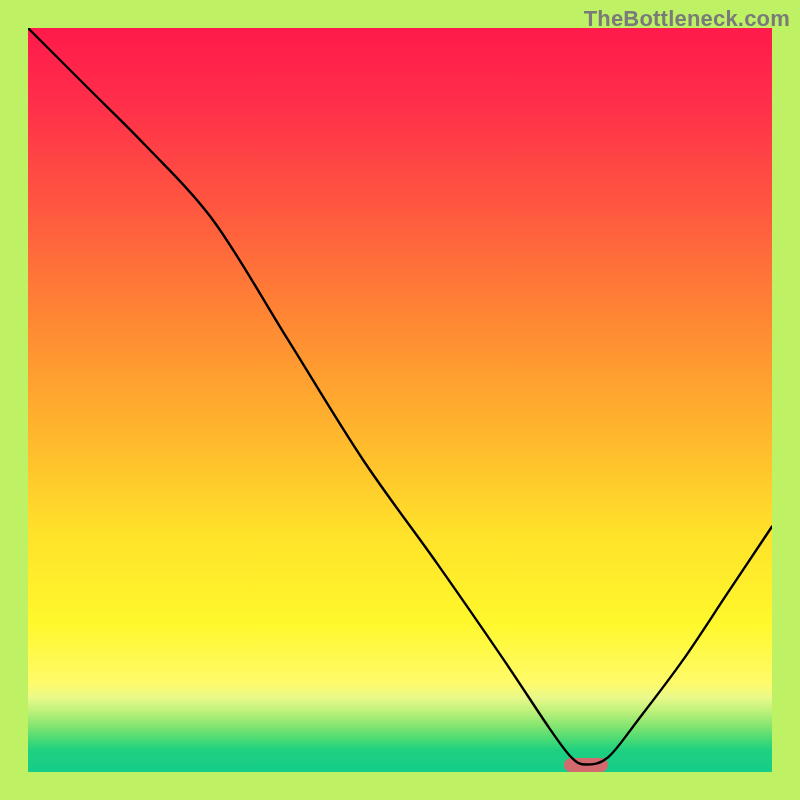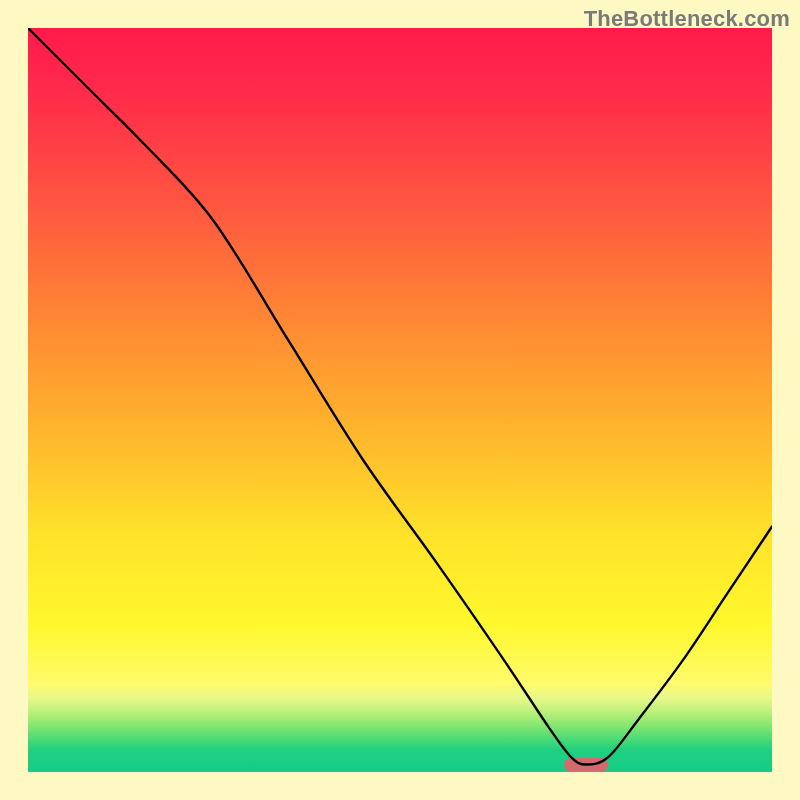--- a/index.html
+++ b/index.html
@@ -7,21 +7,21 @@
     padding: 0;
     width: 800px;
     height: 800px;
     background: #000;
     overflow: hidden;
     font-family: Arial, Helvetica, sans-serif;
   }
   .frame {
     position: absolute;
     inset: 0;
-    background: #fef9c3;
+    background: #bef264;
   }
   .watermark {
     position: absolute;
     top: 6px;
     right: 10px;
     color: #7a7a7a;
     font-size: 22px;
     font-weight: 600;
     letter-spacing: 0.2px;
     z-index: 10;

